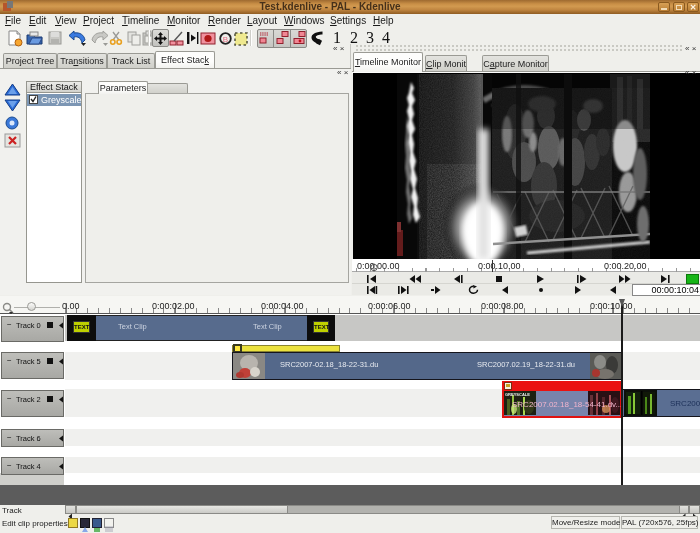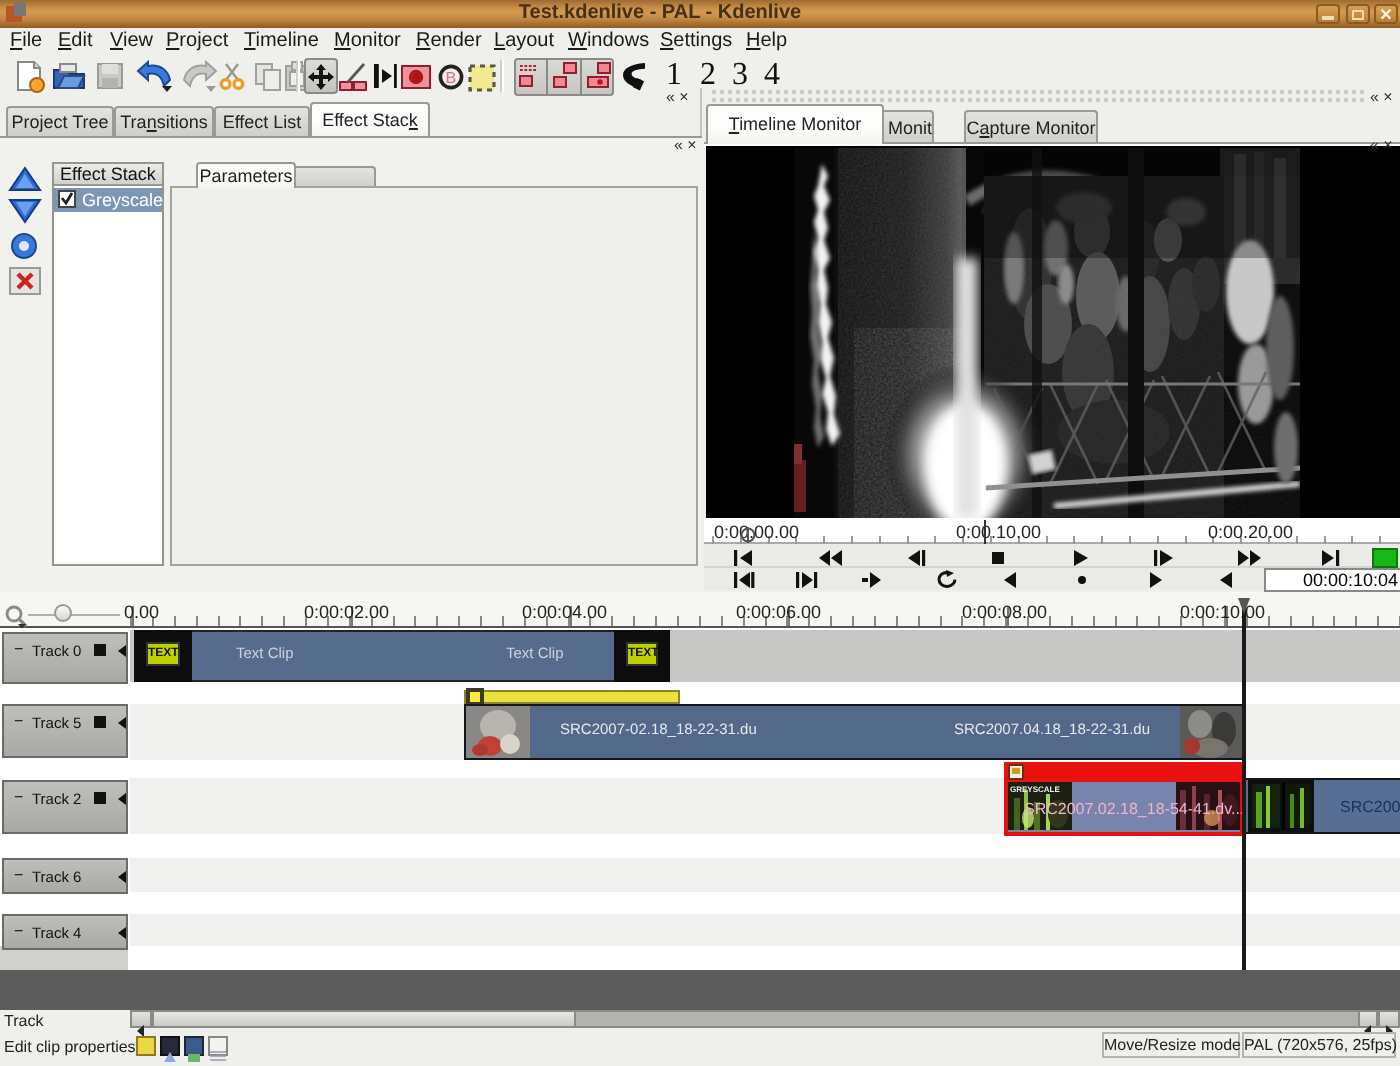--- a/index.html
+++ b/index.html
@@ -144,21 +144,21 @@
 <span class="num" style="left:382px">4</span>
 
 <div class="abs" style="left:356px;top:45px;width:326px;height:7px;background:radial-gradient(circle at 1px 1px,#c9c9c3 1px,transparent 1.2px);background-size:4px 4px;"></div>
 <div class="closer abs" style="left:333px;top:44px">« ×</div>
 <div class="closer abs" style="left:685px;top:44px">« ×</div>
 <div class="closer abs" style="left:337px;top:68px">« ×</div>
 <div class="closer abs" style="left:685px;top:68px">« ×</div>
 
 <div class="tab abs" style="left:3px;top:53px;width:54px;height:15px;line-height:15px">Pro<u>j</u>ect Tree</div>
 <div class="tab abs" style="left:57px;top:53px;width:50px;height:15px;line-height:15px">Tra<u>n</u>sitions</div>
-<div class="tab abs" style="left:107px;top:53px;width:48px;height:15px;line-height:15px">Effect List</div>
+<div class="tab abs" style="left:107px;top:53px;width:48px;height:15px;line-height:15px">Track List</div>
 <div class="tab active abs" style="left:155px;top:51px;width:60px;height:17px;line-height:17px">Effect Stac<u>k</u></div>
 <div class="abs" style="left:0;top:68px;width:351px;height:227px;background:#f1f1ee;border-top:1px solid #9a9a94;box-sizing:border-box"></div>
 <svg class="abs" style="left:4px;top:82px" width="17" height="15">
     <polygon points="8.5,2 16,13 1,13" fill="#2b6cd8" stroke="#123c86"></polygon>
     <polygon points="8.5,5 13,12 4,12" fill="#6ba0ea"></polygon>
   </svg>
 <svg class="abs" style="left:4px;top:98px" width="17" height="15">
     <polygon points="8.5,13 16,2 1,2" fill="#2b6cd8" stroke="#123c86"></polygon>
     <polygon points="8.5,10 13,3 4,3" fill="#6ba0ea"></polygon>
   </svg>
@@ -175,21 +175,21 @@
 <div class="abs" style="left:27px;top:94px;width:54px;height:12px;background:#7c96b4"></div>
 <svg class="abs" style="left:29px;top:95px" width="10" height="10">
     <rect x="0.5" y="0.5" width="8" height="8" fill="#fff" stroke="#444"></rect>
     <path d="M2 4 L4 6.5 L7 1.5" stroke="#222" stroke-width="1.4" fill="none"></path>
   </svg>
 <div class="abs" style="left:41px;top:95px;font-size:9px;color:#fff">Greyscale</div>
 <div class="tab active abs" style="left:98px;top:81px;width:50px;height:13px;line-height:13px">Parameters</div>
 <div class="tab abs" style="left:136px;top:83px;width:52px;height:11px"></div>
 <div class="abs" style="left:85px;top:93px;width:264px;height:190px;background:#efefeb;border:1px solid #a5a5a0;box-sizing:border-box"></div>
 
-<div class="tab active abs" style="left:353px;top:52px;width:89px;height:20px;line-height:19px"><u>T</u>imeline Monitor</div>
+<div class="tab active abs" style="left:353px;top:52px;width:70px;height:20px;line-height:19px"><u>T</u>imeline Monitor</div>
 <div class="tab abs" style="left:425px;top:55px;width:42px;height:17px;line-height:16px"><u>C</u>lip Monitor</div>
 <div class="tab abs" style="left:482px;top:55px;width:67px;height:17px;line-height:16px">C<u>a</u>pture Monitor</div>
 <div class="abs" style="left:352px;top:71px;width:348px;height:2px;background:#fdfdfc;border-top:1px solid #9a9a94"></div>
 <div class="abs" style="left:353px;top:73px;width:347px;height:186px;background:#000"></div>
 <svg class="abs" style="left:397px;top:74px" width="253" height="185" viewBox="0 0 253 185">
 <defs>
 <filter id="b1">
         <feGaussianBlur stdDeviation="1.1"></feGaussianBlur>
       </filter>
 <filter id="b2">
@@ -423,21 +423,21 @@
     <ellipse cx="7" cy="22" rx="4" ry="3" fill="#b03830"></ellipse>
   </svg>
 <svg class="clip" style="left:590px;top:353px" width="31" height="26">
     <rect width="31" height="26" fill="#5a5a56"></rect>
     <ellipse cx="10" cy="9" rx="6" ry="7" fill="#8c8c88"></ellipse>
     <ellipse cx="22" cy="12" rx="6" ry="9" fill="#3a3a38"></ellipse>
     <ellipse cx="15" cy="21" rx="9" ry="5" fill="#77736d"></ellipse>
     <ellipse cx="6" cy="20" rx="4" ry="4" fill="#a8362e"></ellipse>
   </svg>
 <div class="clip" style="left:280px;top:360px;font-size:7.5px;color:#e6e9ef">SRC2007-02.18_18-22-31.du</div>
-<div class="clip" style="left:477px;top:360px;font-size:7.5px;color:#e6e9ef">SRC2007.04.18_18-22-31.du</div>
+<div class="clip" style="left:477px;top:360px;font-size:7.5px;color:#e6e9ef">SRC2007.02.19_18-22-31.du</div>
 
 <div class="clip" style="left:502px;top:381px;width:120px;height:10px;background:#ea1211"></div>
 <div class="clip" style="left:504px;top:382px;width:8px;height:8px;background:#f4f0e0;border:1px solid #7a2a10">
     <div style="position:absolute;left:1px;top:1px;width:4px;height:3px;background:#c8a020"></div>
   </div>
 <div class="clip" style="left:502px;top:391px;width:120px;height:27px;background:#7884ac;border:2px solid #e01210;border-top:none;box-sizing:border-box"></div>
 <svg class="clip" style="left:504px;top:391px" width="32" height="24">
     <rect width="32" height="24" fill="#1c2012"></rect>
     <rect x="3" y="8" width="3" height="16" fill="#486020"></rect>
     <rect x="8" y="4" width="2" height="20" fill="#90c040"></rect>

